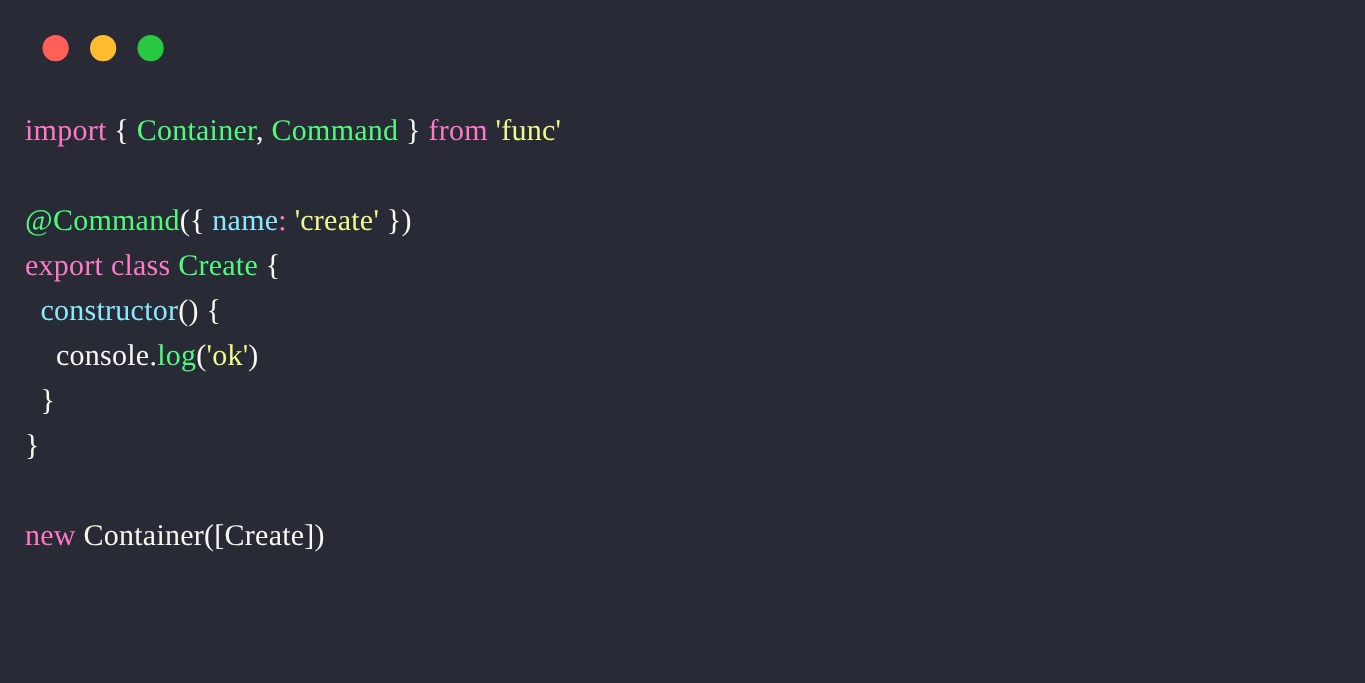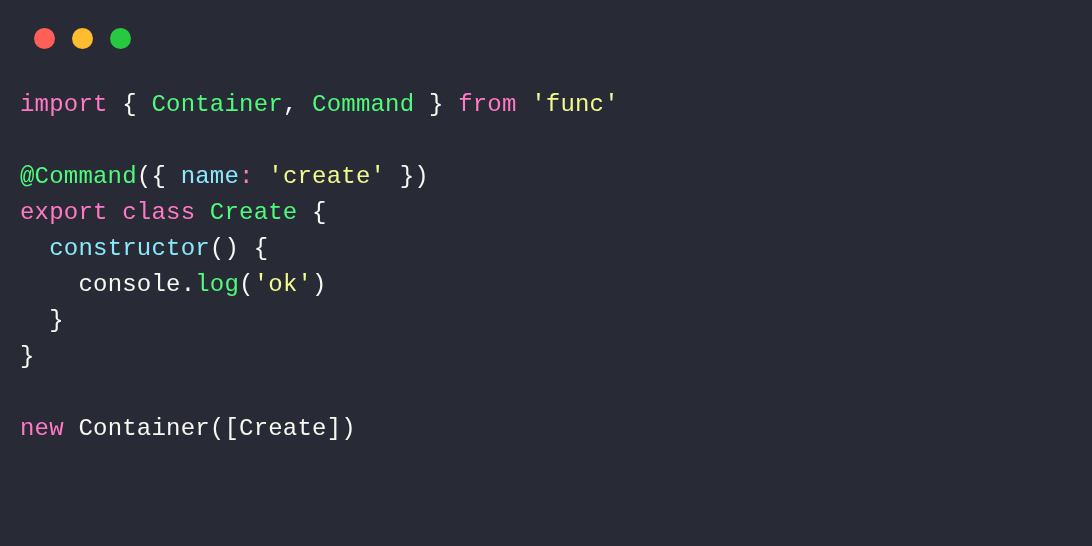--- a/index.html
+++ b/index.html
@@ -1,15 +1,15 @@
 <!DOCTYPE html>
 <html><head>
   <meta charset="utf-8">
   <style>
-    * { margin: 0; padding: 0; box-sizing: border-box; }
+    * { margin: 0; padding: 0; box-sizing: border-box; font-family: Liberation Serif, serif; }
     body {
       width: 1092px;
       height: 546px;
       background: #282a36;
       font-family: "SF Mono", "Monaco", "Menlo", "Consolas", "Courier New", monospace;
       font-size: 24px;
       line-height: 1.5;
       overflow: hidden;
     }
     .window-controls {

